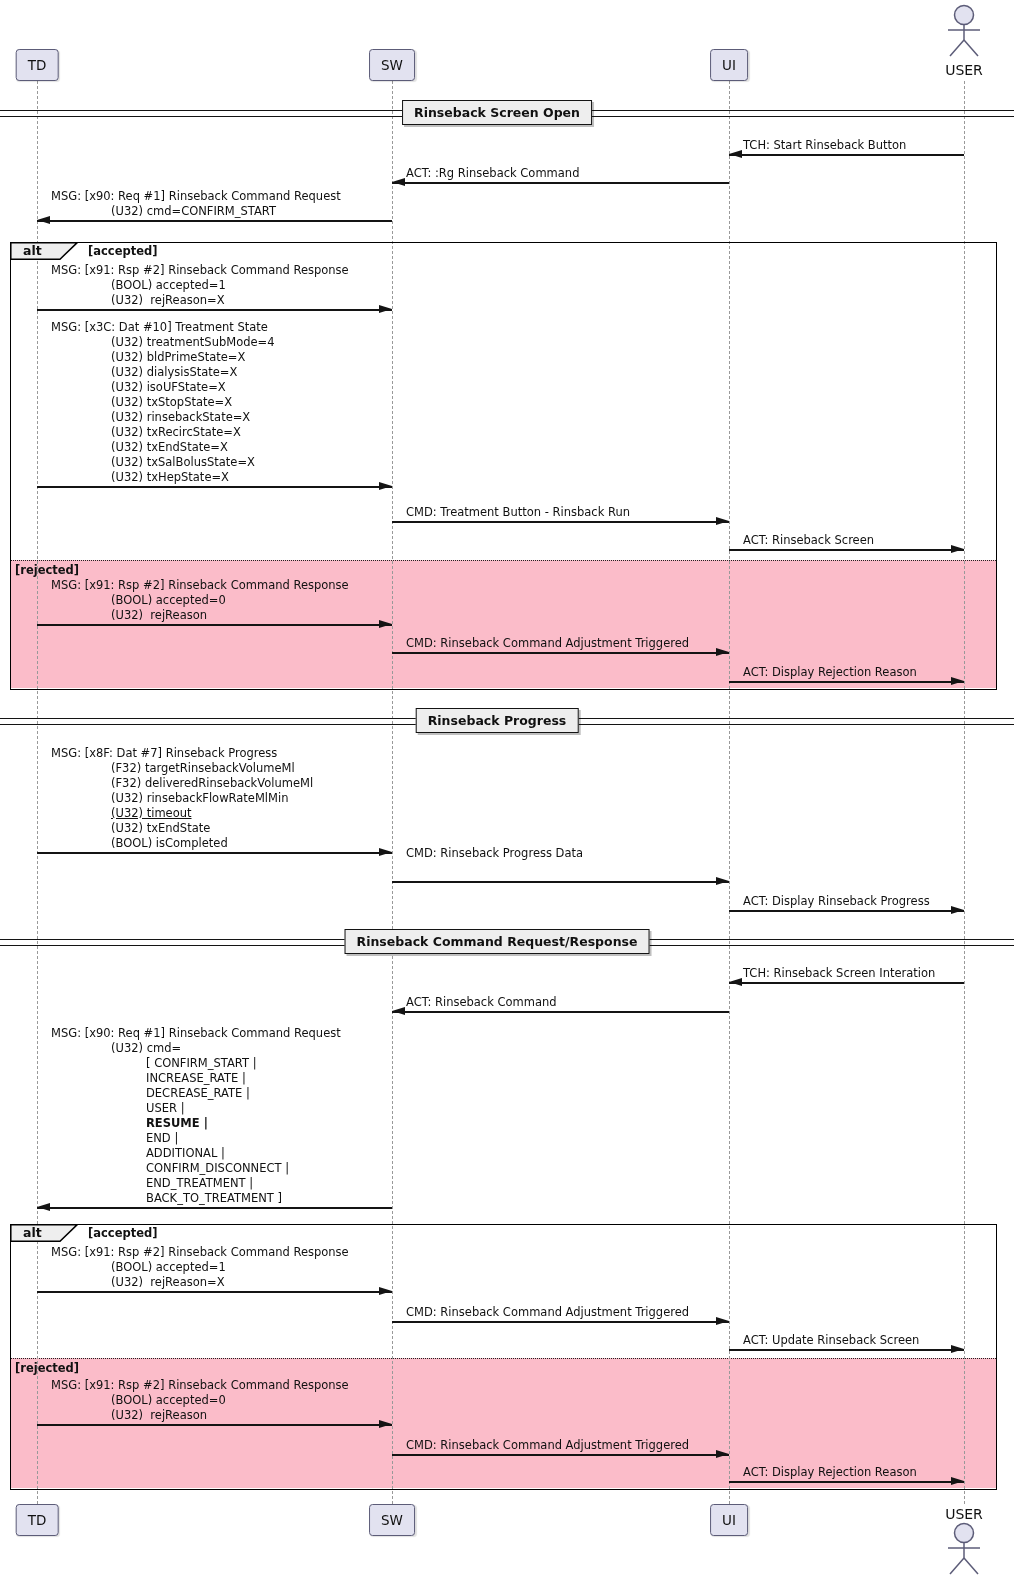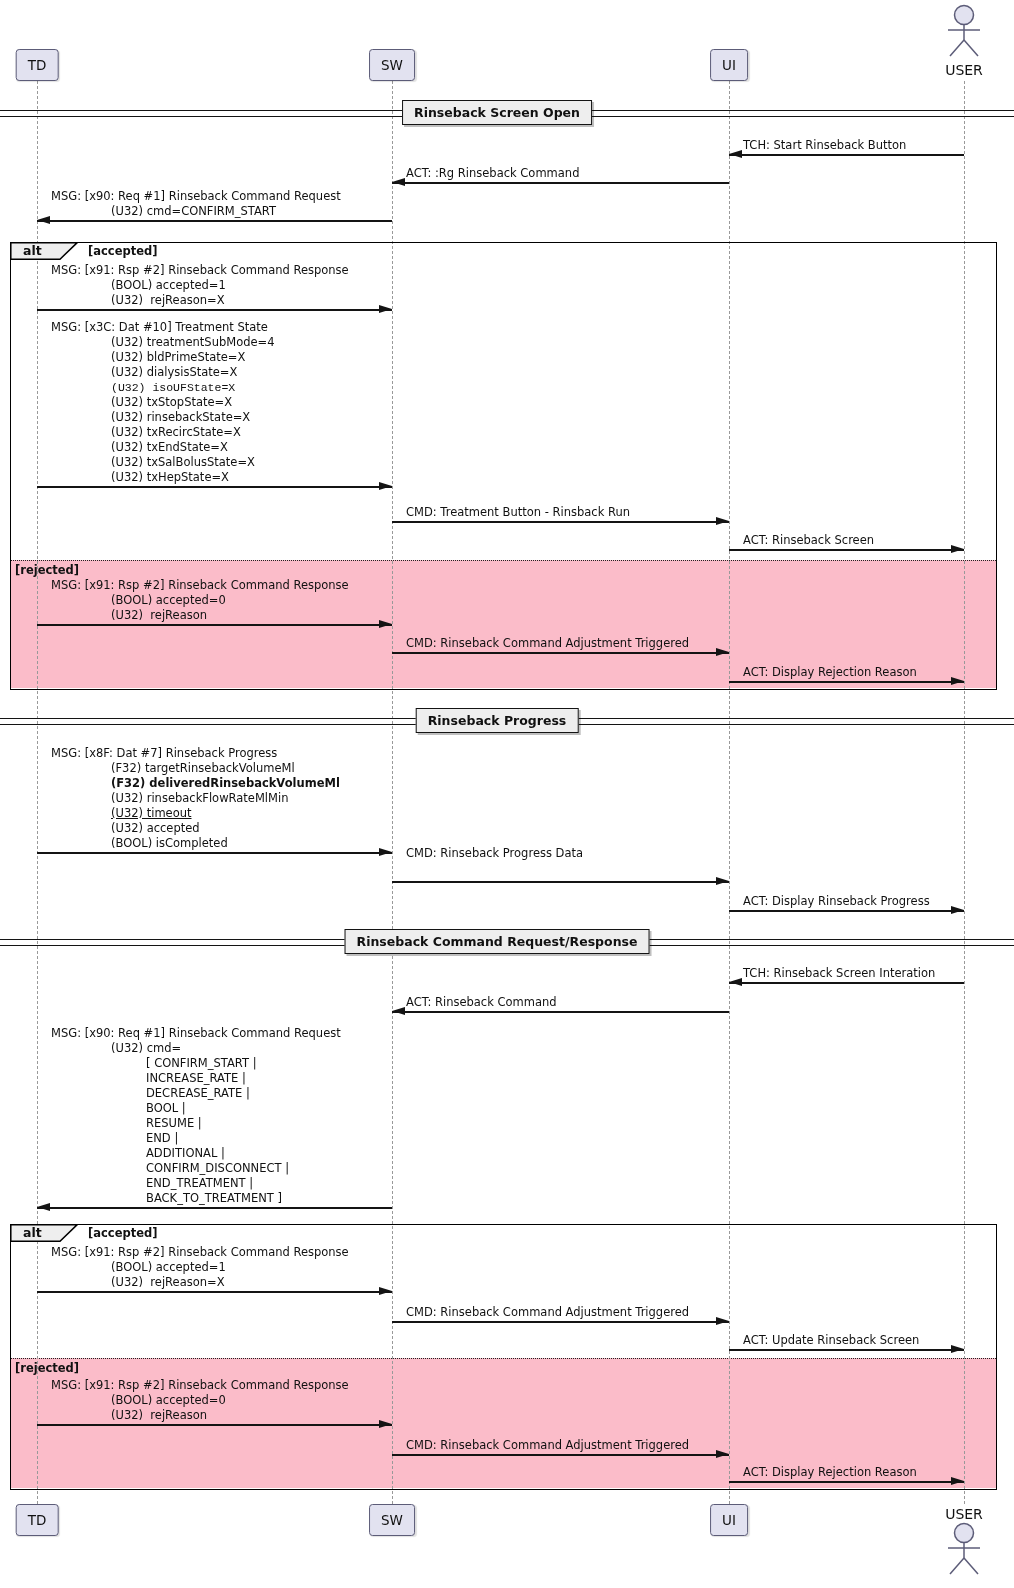--- a/index.html
+++ b/index.html
@@ -141,21 +141,21 @@
         </div>
     <div class="arrow-line" style="left: 37px; top: 309px; width: 355px;"></div>
     <div class="arrowhead right" style="top: 305px; left: 379px;"></div>
   </div>
       <div class="message">
     <div class="msg-label" style="position: absolute; left: 51px; top: 320px;">
           <div class="msg-line" style="padding-left: 0px;">MSG: [x3C: Dat #10] Treatment State</div>
           <div class="msg-line" style="padding-left: 60px;">(U32) treatmentSubMode=4</div>
           <div class="msg-line" style="padding-left: 60px;">(U32) bldPrimeState=X</div>
           <div class="msg-line" style="padding-left: 60px;">(U32) dialysisState=X</div>
-          <div class="msg-line" style="padding-left: 60px; font-family: Liberation Mono, monospace;">(U32) isoUFState=X</div>
+          <div class="msg-line" style="padding-left: 60px;">(U32) isoUFState=X</div>
           <div class="msg-line" style="padding-left: 60px;">(U32) txStopState=X</div>
           <div class="msg-line" style="padding-left: 60px;">(U32) rinsebackState=X</div>
           <div class="msg-line" style="padding-left: 60px;">(U32) txRecircState=X</div>
           <div class="msg-line" style="padding-left: 60px;">(U32) txEndState=X</div>
           <div class="msg-line" style="padding-left: 60px;">(U32) txSalBolusState=X</div>
           <div class="msg-line" style="padding-left: 60px;">(U32) txHepState=X</div>
         </div>
     <div class="arrow-line" style="left: 37px; top: 486px; width: 355px;"></div>
     <div class="arrowhead right" style="top: 482px; left: 379px;"></div>
   </div>
@@ -193,24 +193,24 @@
     <div class="msg-label" style="position: absolute; left: 743px; top: 665px;">
           <div class="msg-line" style="padding-left: 0px;">ACT: Display Rejection Reason</div>
         </div>
     <div class="arrow-line" style="left: 729px; top: 681px; width: 235px;"></div>
     <div class="arrowhead right" style="top: 677px; left: 951px;"></div>
   </div>
       <div class="message">
     <div class="msg-label" style="position: absolute; left: 51px; top: 746px;">
           <div class="msg-line" style="padding-left: 0px;">MSG: [x8F: Dat #7] Rinseback Progress</div>
           <div class="msg-line" style="padding-left: 60px;">(F32) targetRinsebackVolumeMl</div>
-          <div class="msg-line" style="padding-left: 60px; font-weight: bold;">(F32) deliveredRinsebackVolumeMl</div>
+          <div class="msg-line" style="padding-left: 60px;">(F32) deliveredRinsebackVolumeMl</div>
           <div class="msg-line" style="padding-left: 60px;">(U32) rinsebackFlowRateMlMin</div>
           <div class="msg-line" style="padding-left: 60px; text-decoration: underline;">(U32) timeout</div>
-          <div class="msg-line" style="padding-left: 60px;">(U32) accepted</div>
+          <div class="msg-line" style="padding-left: 60px;">(U32) txEndState</div>
           <div class="msg-line" style="padding-left: 60px;">(BOOL) isCompleted</div>
         </div>
     <div class="arrow-line" style="left: 37px; top: 852px; width: 355px;"></div>
     <div class="arrowhead right" style="top: 848px; left: 379px;"></div>
   </div>
       <div class="message">
     <div class="msg-label" style="position: absolute; left: 406px; top: 846px;">
           <div class="msg-line" style="padding-left: 0px;">CMD: Rinseback Progress Data</div>
         </div>
     <div class="arrow-line" style="left: 392px; top: 881px; width: 337px;"></div>
@@ -237,22 +237,22 @@
     <div class="arrow-line" style="left: 392px; top: 1011px; width: 337px;"></div>
     <div class="arrowhead left" style="top: 1007px; left: 392px;"></div>
   </div>
       <div class="message">
     <div class="msg-label" style="position: absolute; left: 51px; top: 1026px;">
           <div class="msg-line" style="padding-left: 0px;">MSG: [x90: Req #1] Rinseback Command Request</div>
           <div class="msg-line" style="padding-left: 60px;">(U32) cmd=</div>
           <div class="msg-line" style="padding-left: 95px;">[ CONFIRM_START |</div>
           <div class="msg-line" style="padding-left: 95px;">INCREASE_RATE |</div>
           <div class="msg-line" style="padding-left: 95px;">DECREASE_RATE |</div>
-          <div class="msg-line" style="padding-left: 95px;">BOOL |</div>
-          <div class="msg-line" style="padding-left: 95px;">RESUME |</div>
+          <div class="msg-line" style="padding-left: 95px;">USER |</div>
+          <div class="msg-line" style="padding-left: 95px; font-weight: bold;">RESUME |</div>
           <div class="msg-line" style="padding-left: 95px;">END |</div>
           <div class="msg-line" style="padding-left: 95px;">ADDITIONAL |</div>
           <div class="msg-line" style="padding-left: 95px;">CONFIRM_DISCONNECT |</div>
           <div class="msg-line" style="padding-left: 95px;">END_TREATMENT |</div>
           <div class="msg-line" style="padding-left: 95px;">BACK_TO_TREATMENT ]</div>
         </div>
     <div class="arrow-line" style="left: 37px; top: 1207px; width: 355px;"></div>
     <div class="arrowhead left" style="top: 1203px; left: 37px;"></div>
   </div>
       <div class="message">

